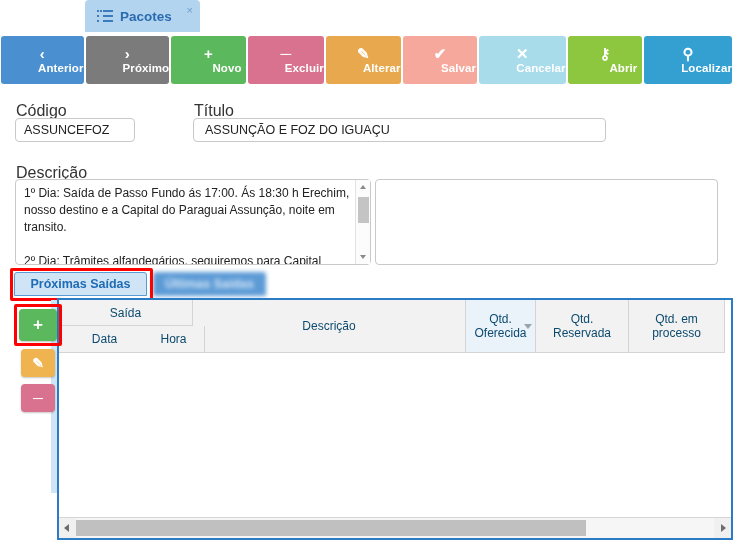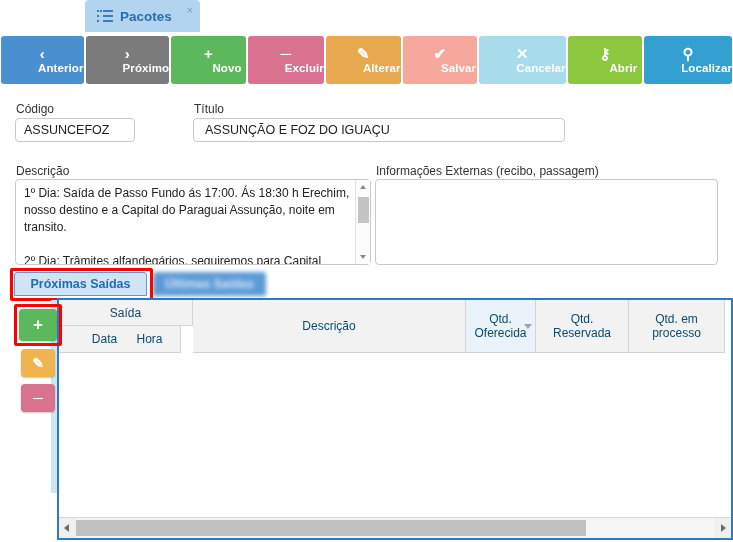--- a/index.html
+++ b/index.html
@@ -50,21 +50,21 @@
     flex:1 1 0; margin:4px 1px 3px 1px; border-radius:3px;
     color:#ffffff; display:flex; flex-direction:column;
     align-items:center; justify-content:center; gap:1px;
     font-size:11.5px; font-weight:bold; cursor:pointer;
     letter-spacing:0.1px;
   }
   .tbtn .gi { font-size:15px; line-height:14px; font-weight:bold; }
   .tbtn .tl { line-height:12px;margin-left:37px; }
 
   
-  .flabel { position:absolute; font-size:12px; color:#333; }
+  .flabel { position:absolute; font-size:16px; color:#333; }
   .finput {
     position:absolute; border:1px solid #c9c9c9; border-radius:4px;
     background:#fff; font-size:12.5px; color:#222;
     padding:4px 8px; font-family:"Liberation Sans", sans-serif;
     outline:none;
   }
   .ftext {
     position:absolute; border:1px solid #c9c9c9; border-radius:4px;
     background:#fff; font-size:12px; color:#222; line-height:17px;
     padding:5px 8px; overflow:hidden; white-space:pre-wrap;
@@ -180,33 +180,32 @@
     <div class="tbtn" style="background:#34a0d2">
       <span class="gi">⚲</span>
       <span class="tl">Localizar</span>
     </div>
   </div>
 
   <div class="flabel" style="left:16px; top:102px;">Código</div>
   <input class="finput" style="left: 15px; top: 118px; width: 120px; height: 24px;" value="ASSUNCEFOZ">
 
   <div class="flabel" style="left:194px; top:102px;">Título</div>
-  <input class="finput" style="left: 193px; top: 118px; width: 372px; height: 24px; padding-left: 11px;" value="ASSUNÇÃO E FOZ DO IGUAÇU">
+  <input class="finput" style="left: 193px; top: 118px; width: 413px; height: 24px; padding-left: 11px;" value="ASSUNÇÃO E FOZ DO IGUAÇU">
 
   <div class="flabel" style="left:16px; top:164px;">Descrição</div>
   <div class="ftext" style="left:15px; top:179px; width:356px; height:86px;">1º Dia: Saída de Passo Fundo ás 17:00. Ás 18:30 h Erechim, nosso destino e a Capital do Paraguai Assunção, noite em transito.
 
 2º Dia: Trâmites alfandegários, seguiremos para Capital</div>
   <div class="tscroll" style="left:355px; top:180px; width:15px; height:84px;">
     <div class="arr up"></div>
     <div class="thumb" style="top:17px; height:26px;"></div>
     <div class="arr dn" style="position:absolute; bottom:0;"></div>
   </div>
 
-  <div class="flabel" style="left:376px; top:164px;">Informações Externas (recibo, passagem)</div>
   <div class="ftext" style="left:375px; top:179px; width:343px; height:86px;"></div>
 
   <div class="itab sel" style="left:14px; top:272px; width:133px;">
     <span>Próximas Saídas</span>
   </div>
   <div class="itab blur" style="left:153px; top:272px; width:113px;">
     <span>Últimas Saídas</span>
   </div>
   <div class="redbox" style="left:10px; top:268px; width:143px; height:33px;"></div>
 
@@ -218,21 +217,21 @@
       <span>Qtd.
 Oferecida</span>
       <span class="sortcaret"></span>
     </div>
     <div class="hcell" style="left:477px; top:0px;  width:93px;  height:53px; white-space:pre-line;">Qtd.
 Reservada</div>
     <div class="hcell" style="left:570px; top:0px;  width:96px;  height:53px; white-space:pre-line;">Qtd. em
 processo</div>
 
     <div class="hcell" style="left:0px;   top:26px; width:92px;  height:27px;">Data</div>
-    <div class="hcell" style="left:60px;  top:26px; width:62px;  height:27px;">Hora</div>
+    <div class="hcell" style="left:84px;  top:26px; width:62px;  height:27px;">Hora</div>
 
     <div class="gbody" style="left:0px; top:53px; width:672px; height:164px;"></div>
 
     <div class="hscroll" style="left:0px; bottom:0px; width:672px; height:21px;">
       <div class="harr hleft"></div>
       <div class="track">
         <div class="hthumb" style="width:80%;"></div>
       </div>
       <div class="harr hright"></div>
     </div>

